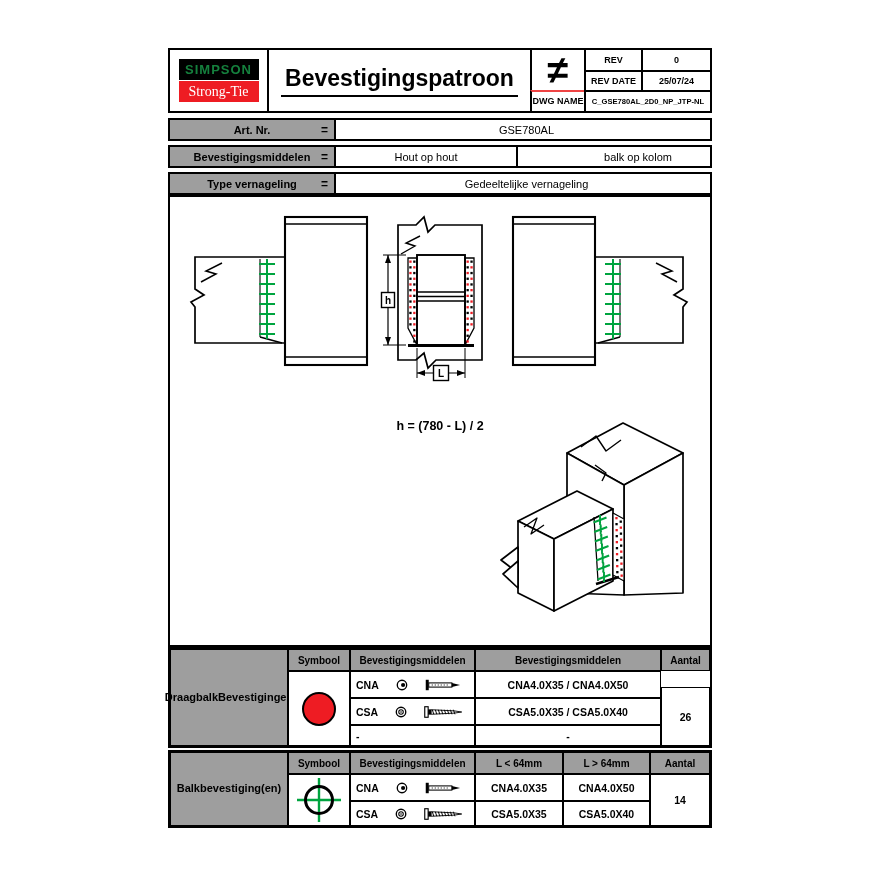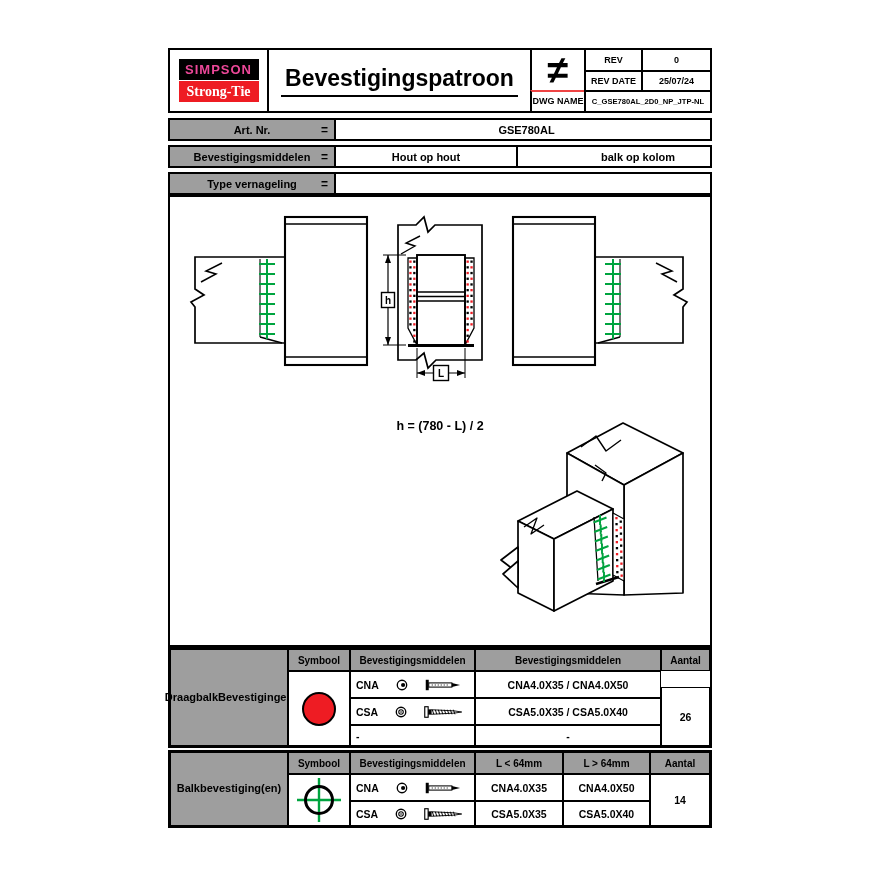--- a/index.html
+++ b/index.html
@@ -16,33 +16,33 @@
   .c-title{grid-column:2;grid-row:1/4;border-left:2px solid #000;}
   .c-sym{grid-column:3;grid-row:1/3;border-left:2px solid #000;font-weight:bold;font-size:38px;line-height:1;}
   .c-revl{grid-column:4;grid-row:1;border-left:2px solid #000;}
   .c-revv{grid-column:5;grid-row:1;border-left:2px solid #000;}
   .c-rdl{grid-column:4;grid-row:2;border-left:2px solid #000;border-top:2px solid #000;}
   .c-rdv{grid-column:5;grid-row:2;border-left:2px solid #000;border-top:2px solid #000;}
   .c-dwgl{grid-column:3;grid-row:3;border-left:2px solid #000;border-top:2px solid #ef4444;}
   .c-dwgv{grid-column:4/6;grid-row:3;border-left:2px solid #000;border-top:2px solid #000;}
   .small{font-weight:bold;font-size:9px;}
   .dwgval{font-weight:bold;font-size:7.6px;letter-spacing:0;}
-  .logo-black{width:80px;height:21px;background:#000;color:#ec4899;display:flex;align-items:center;justify-content:center;
+  .logo-black{width:80px;height:21px;background:#000;color:#15803d;display:flex;align-items:center;justify-content:center;
               font-weight:bold;font-size:13px;letter-spacing:1px;}
   .logo-red{width:80px;height:21px;background:var(--red,#ee1c23);color:#fff;display:flex;align-items:center;justify-content:center;
-            font-family:"Liberation Serif",serif;font-weight:bold;font-size:14px;margin-top:1px;}
+            font-family:"Liberation Serif",serif;font-weight:normal;font-size:14px;margin-top:1px;}
   .title-text{font-weight:bold;font-size:23px;border-bottom:2.5px solid #000;padding:0 4px 3px 4px;}
 
   
   .irow{height:23px;border:2px solid #000;display:flex;gap:7px;}
   #irow1{top:70px}#irow2{top:97px}#irow3{top:124px}
   .ilab{width:166px;flex:0 0 166px;background:var(--gray,#9e9e9e);border-right:2px solid #000;position:relative;
         display:flex;align-items:center;justify-content:center;font-weight:bold;font-size:11px;box-sizing:border-box;}
   .ieq{position:absolute;right:6px;font-weight:bold;font-size:12px;}
-  .ival{flex:1;display:flex;align-items:center;justify-content:center;font-weight:bold;font-size:11px;}
+  .ival{flex:1;display:flex;align-items:center;justify-content:center;font-weight:normal;font-size:11px;}
   .ival.first{flex:0 0 166px;}
   .ival.second{border-left:2px solid #000;padding-left:48px;}
 
   
   .draw{top:147px;height:452px;border:2px solid #000;}
   .draw svg{position:absolute;left:0;top:0;}
 
   
   .tbl{border:2.5px solid #000;display:grid;}
   #table1{top:599px;height:101px;grid-template-columns:118px 62px 125px 186px 1fr;grid-template-rows:22px 27px 27px 1fr;}
@@ -94,20 +94,21 @@
       <span class="ieq">=</span>
     </div>
     <div class="ival first">Hout op hout</div>
     <div class="ival second">balk op kolom</div>
   </div>
   <div class="blk irow" id="irow3">
     <div class="ilab">
       <span>Type vernageling</span>
       <span class="ieq">=</span>
     </div>
+    <div class="ival">Gedeeltelijke vernageling</div>
   </div>
 
   <div class="blk draw">
     <svg id="drawing-svg" viewBox="0 0 540 448" width="540" height="448">
 
       <g stroke="#000" fill="none" stroke-width="1.7">
         <rect x="115" y="20" width="82" height="148" stroke-width="2.1"></rect>
         <line x1="115" y1="27" x2="197" y2="27"></line>
         <line x1="115" y1="160" x2="197" y2="160"></line>
         <path d="M115,60 L25,60 L25,92 L34,98 L21,105 L25,110 L25,146 L115,146"></path>

